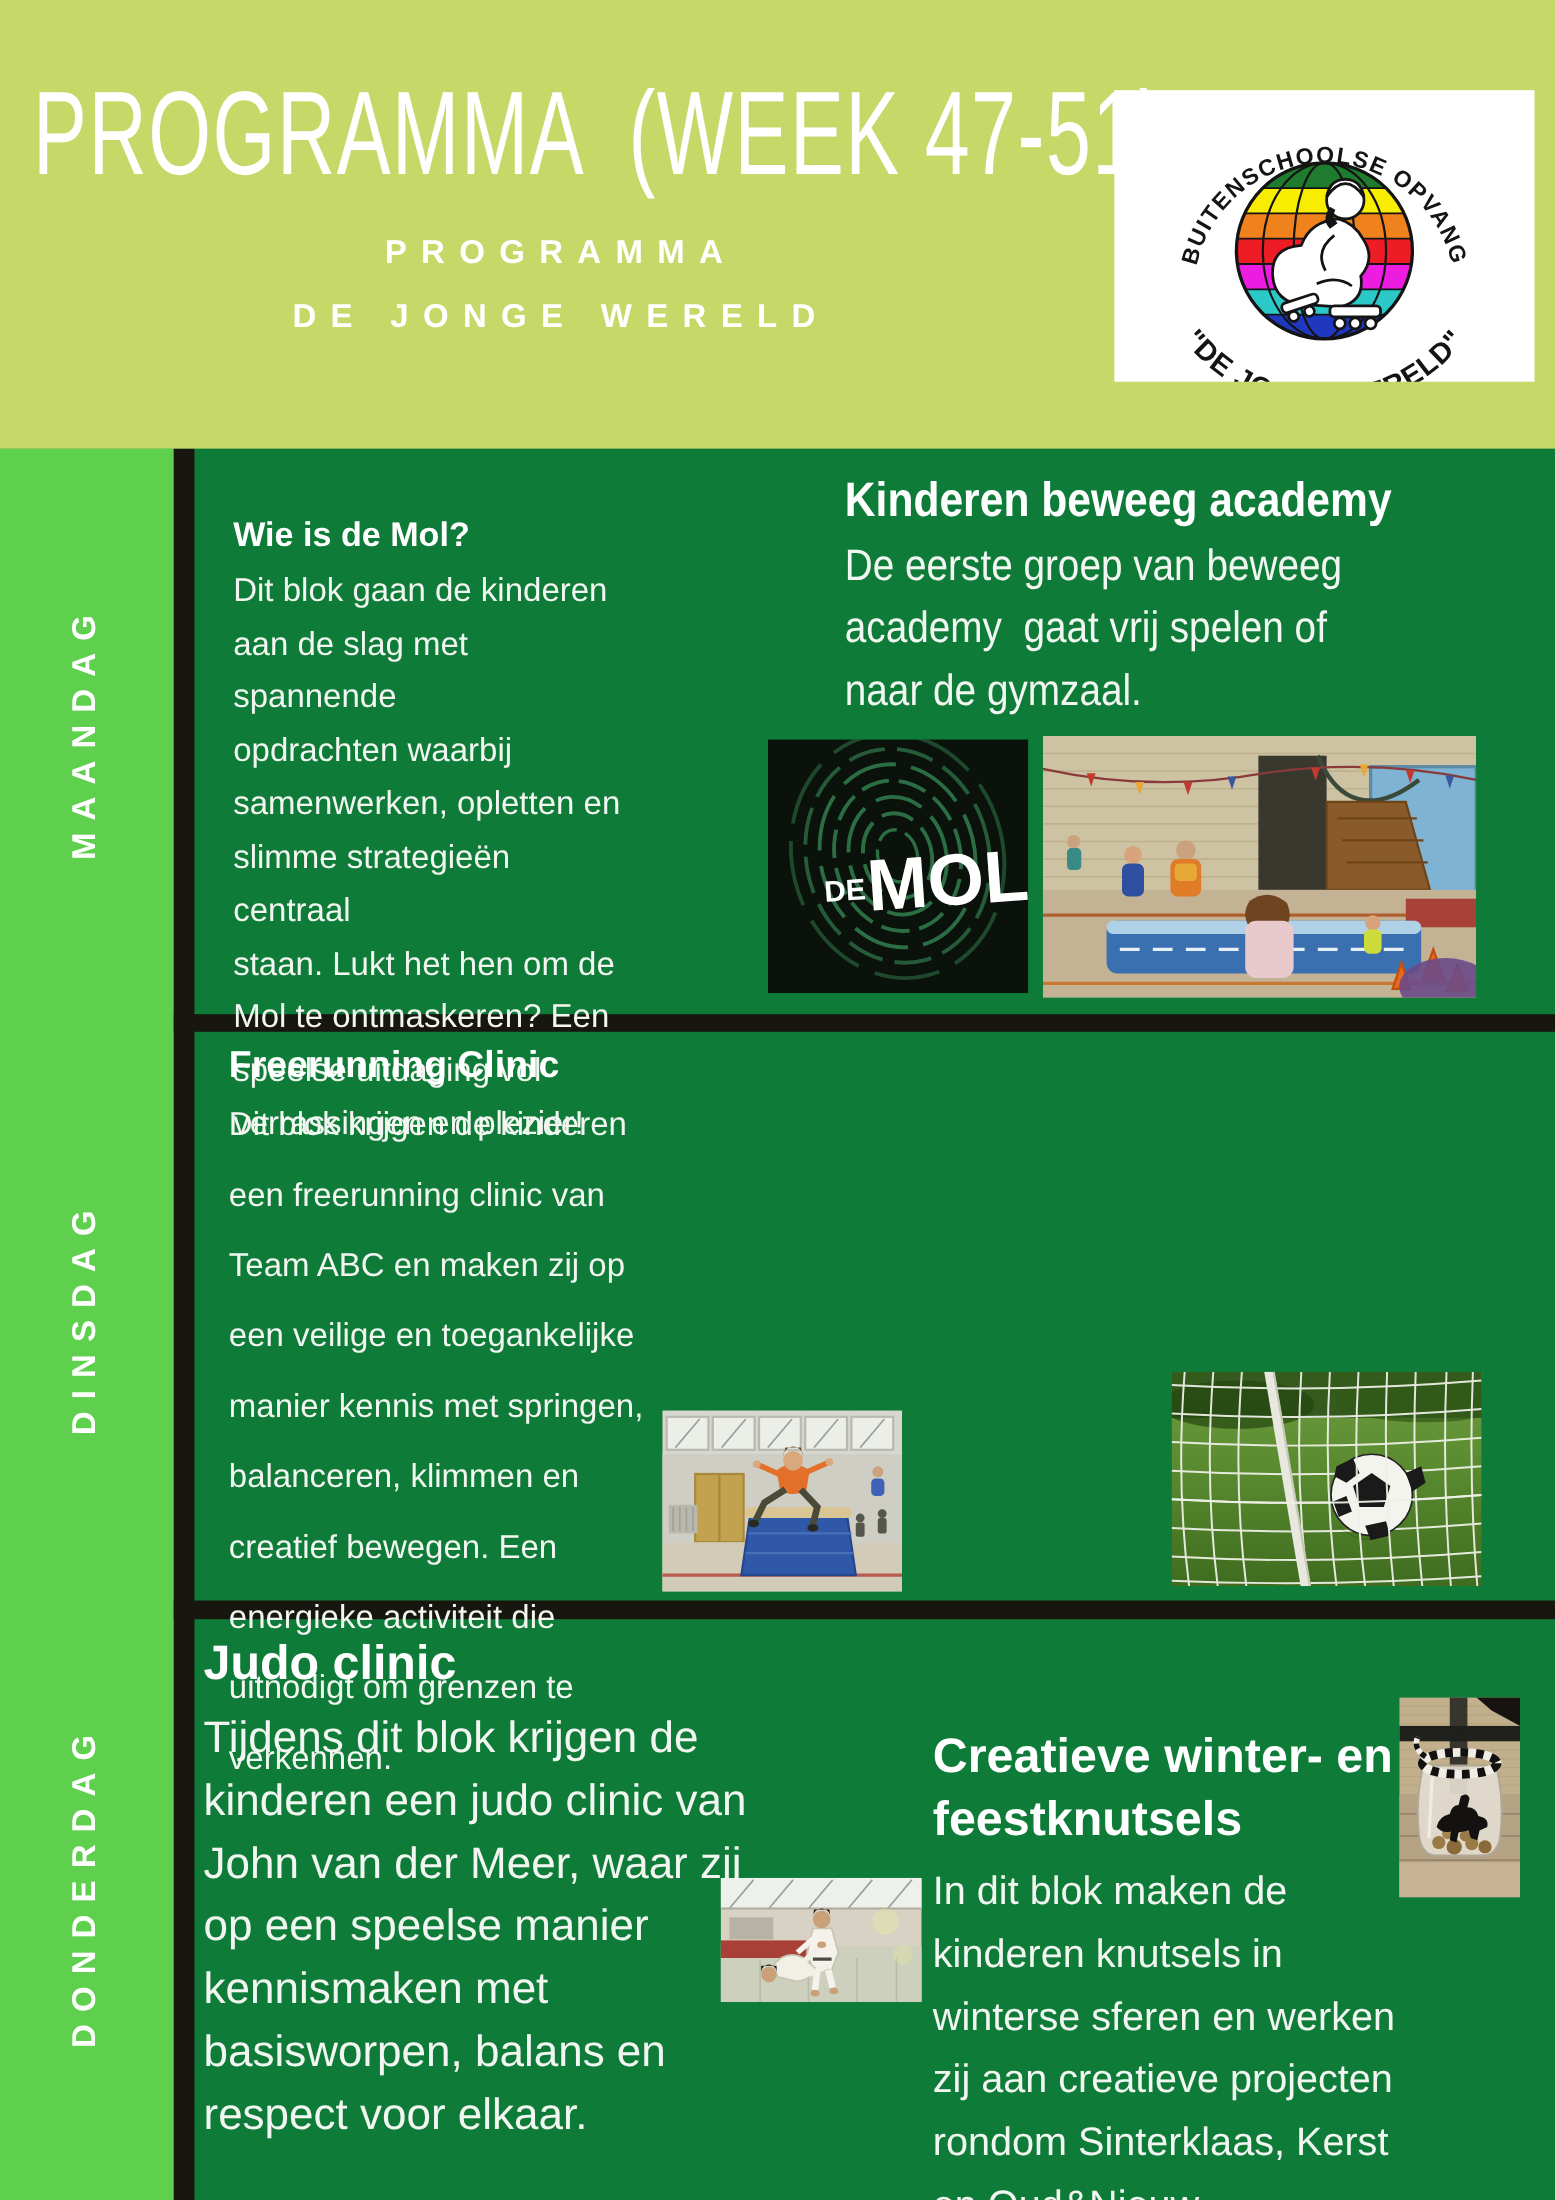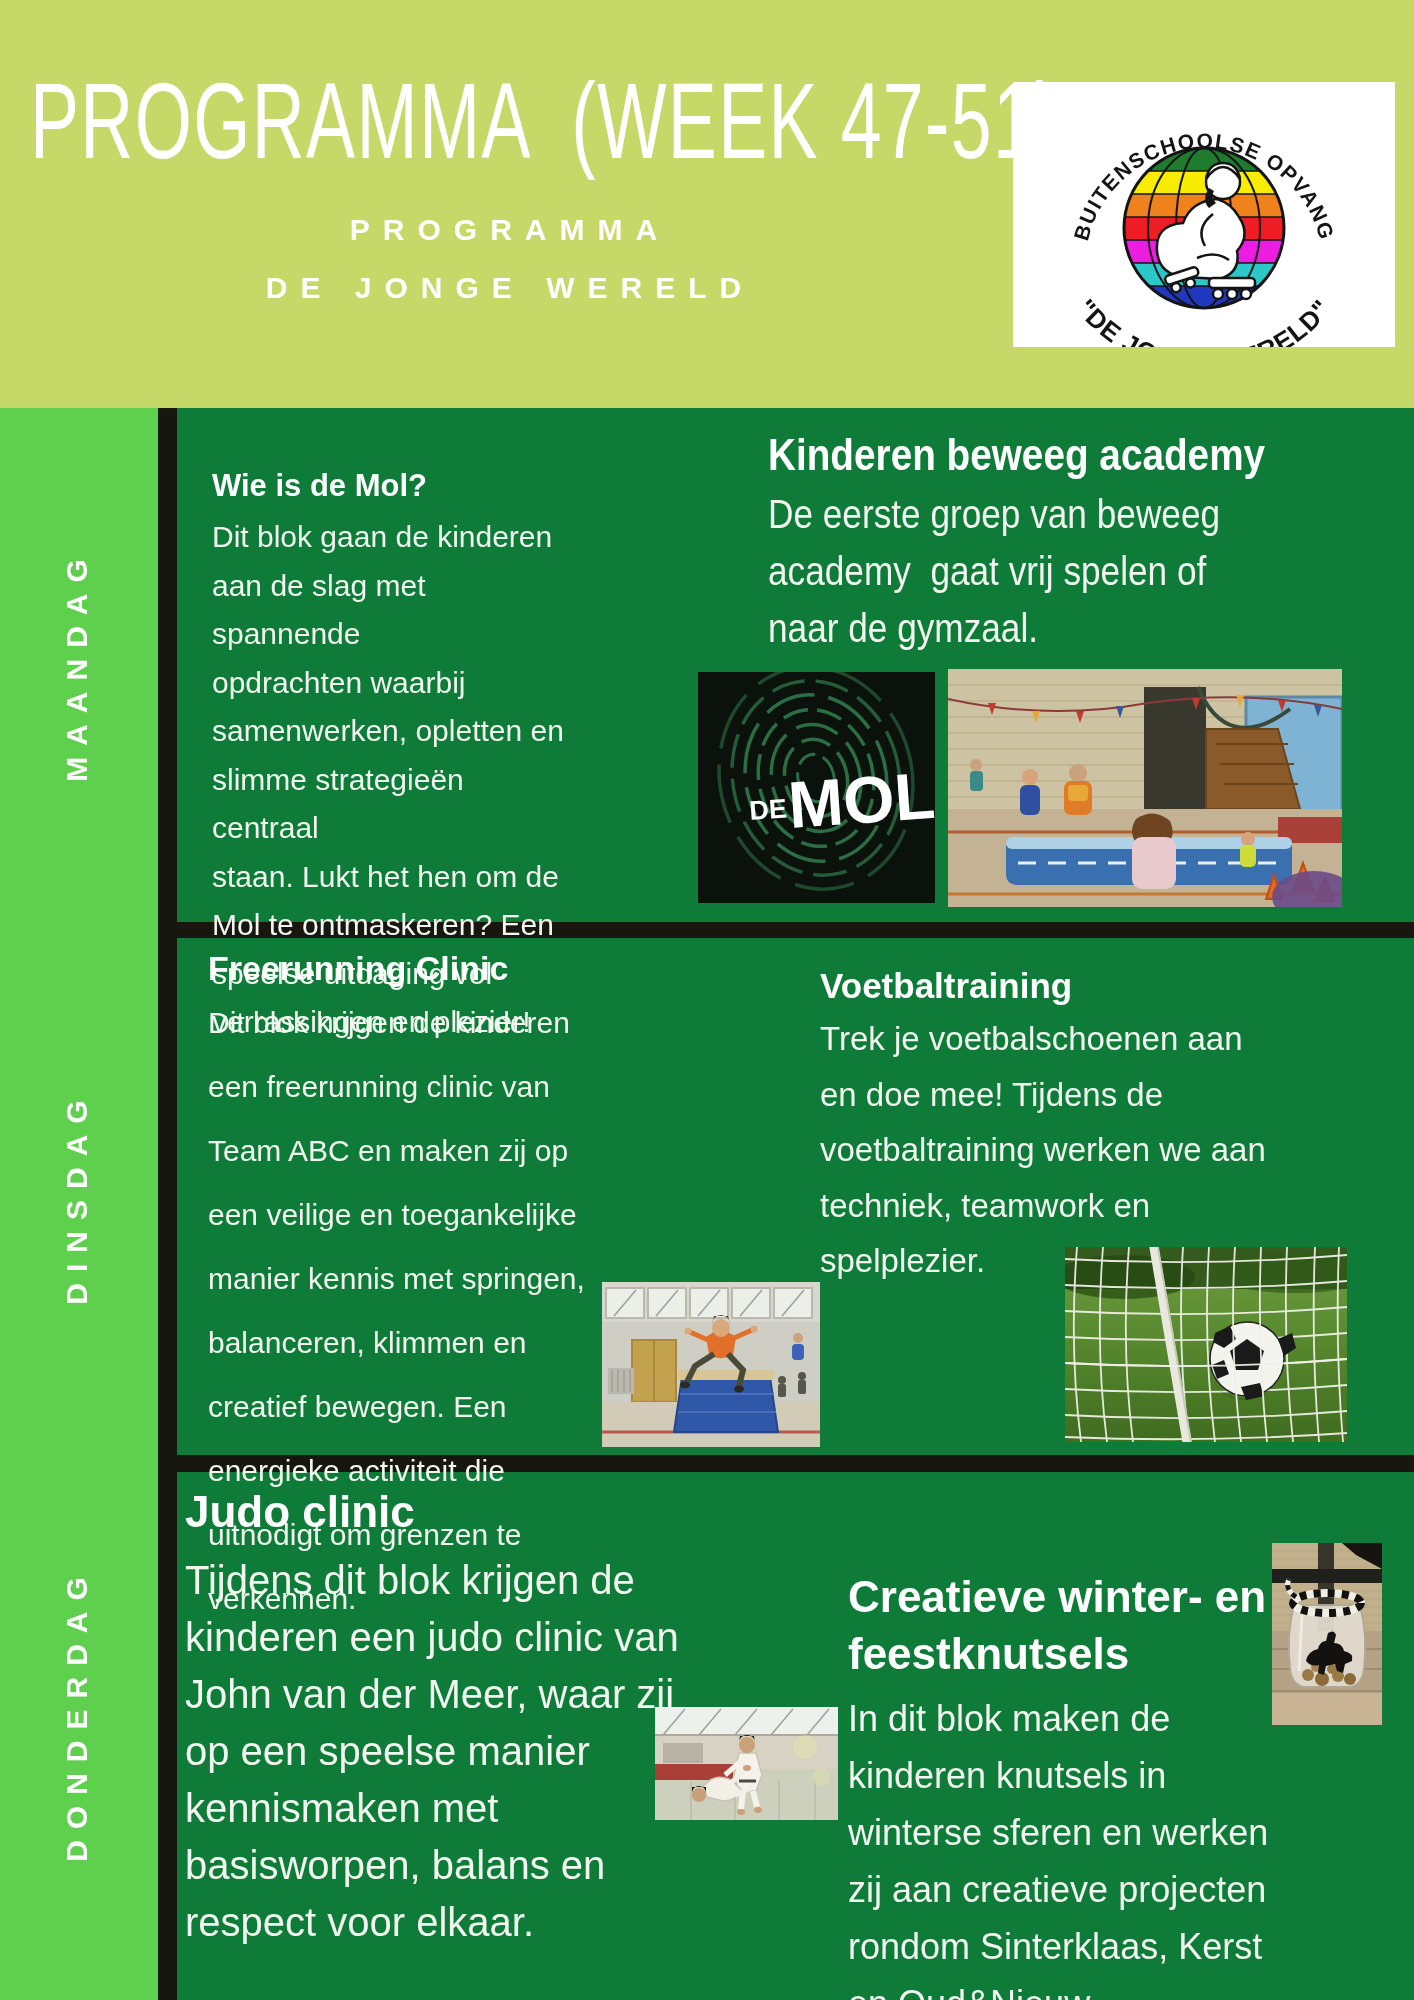--- a/index.html
+++ b/index.html
@@ -235,28 +235,20 @@
 een freerunning clinic van
 Team ABC en maken zij op
 een veilige en toegankelijke
 manier kennis met springen,
 balanceren, klimmen en
 creatief bewegen. Een
 energieke activiteit die
 uitnodigt om grenzen te
 verkennen.</p>
   </div>
-  <div class="blk b2r">
-    <h2>Voetbaltraining</h2>
-    <p>Trek je voetbalschoenen aan
-en doe mee! Tijdens de
-voetbaltraining werken we aan
-techniek, teamwork en
-spelplezier.</p>
-  </div>
 
   <div class="photo ph-freerun">
     <svg width="218" height="165" viewBox="0 0 218 165">
       <rect width="218" height="165" fill="#d8d7cf"></rect>
       <g fill="#eceee8" stroke="#b8bab2" stroke-width="2">
         <rect x="4" y="6" width="38" height="30"></rect>
           <rect x="46" y="6" width="38" height="30"></rect>
         <rect x="88" y="6" width="38" height="30"></rect>
           <rect x="130" y="6" width="38" height="30"></rect>
         <rect x="172" y="6" width="38" height="30"></rect>

